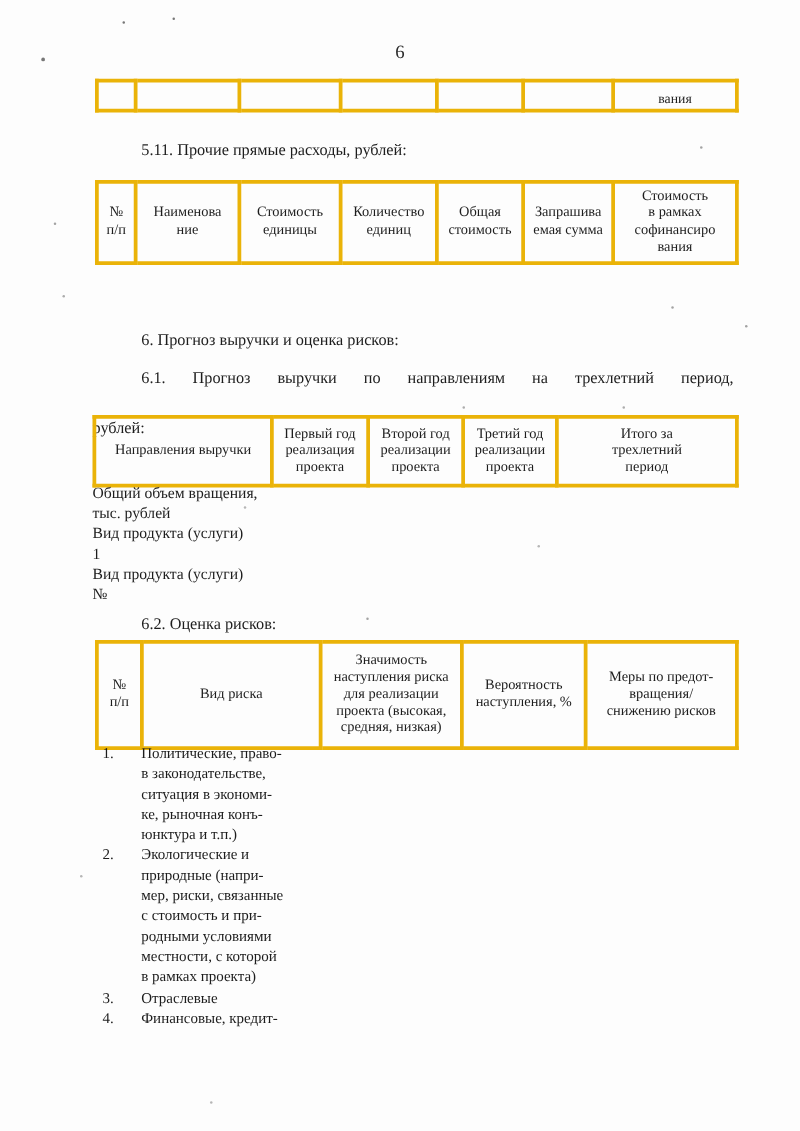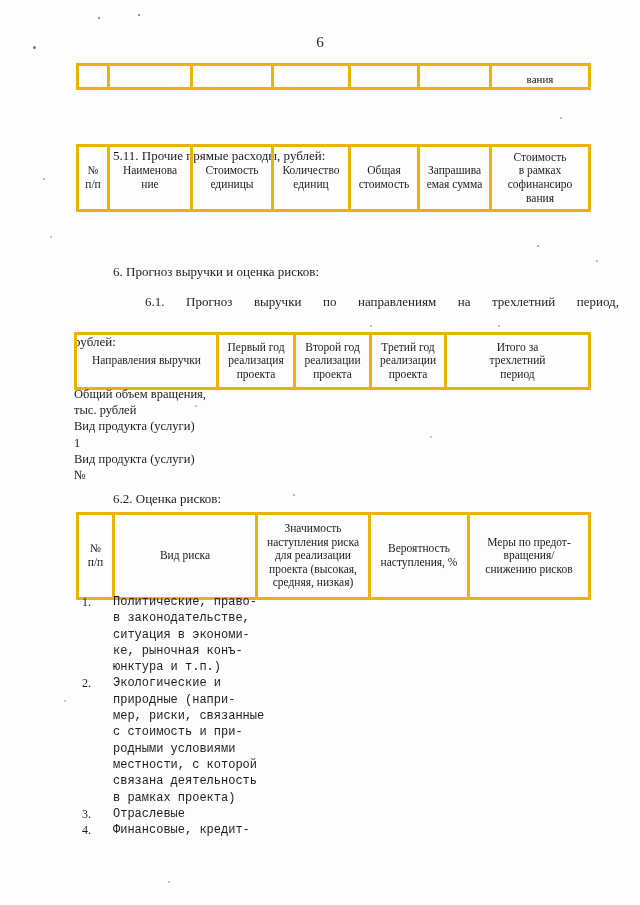--- a/index.html
+++ b/index.html
@@ -109,21 +109,20 @@
     font-size: 13px;
     color: #1d1d1d;
     line-height: 1.5;
   }
   .justify-line {
     position: absolute;
     font-size: 13px;
     color: #1d1d1d;
     display: flex;
     justify-content: space-between;
-    margin-left: 32px;
   }
   .justify-line span { white-space: nowrap; }
 
   
   .rev-rows {
     position: absolute;
     left: 74px;
     top: 386px;
     width: 290px;
     font-size: 12.5px;
@@ -144,21 +143,21 @@
   }
   .risk-item {
     position: relative;
     padding-left: 37px;
   }
   .risk-item .num {
     position: absolute;
     left: 6px;
     top: 0;
   }
-  .risk-item .body div { white-space: nowrap; font-family: Liberation Mono, monospace; }
+  .risk-item .body div { white-space: nowrap; }
 </style>
 </head>
 <body>
 
 <div class="page">
 
   <div class="page-number">6</div>
 
   <div class="speckle" style="left:33px;top:46px;width:3px;height:3px;"></div>
   <div class="speckle" style="left:98px;top:17px;width:2px;height:2px;"></div>
@@ -192,21 +191,21 @@
         <td></td>
         <td></td>
         <td></td>
         <td></td>
         <td></td>
         <td>вания</td>
       </tr>
     </tbody>
   </table>
 
-  <div class="para" style="left:113px;top:110px;margin-top:36px;">5.11. Прочие прямые расходы, рублей:</div>
+  <div class="para" style="left:113px;top:110px;">5.11. Прочие прямые расходы, рублей:</div>
 
   <table class="doc" id="tbl-other-direct">
     <colgroup>
       <col style="width:31px">
         <col style="width:83px">
         <col style="width:81px">
       <col style="width:77px">
         <col style="width:69px">
         <col style="width:72px">
         <col style="width:99px">
@@ -327,21 +326,20 @@
 
     <div class="risk-item">
       <span class="num">2.</span>
       <div class="body">
         <div>Экологические и</div>
         <div>природные (напри-</div>
         <div>мер, риски, связанные</div>
         <div>с стоимость и при-</div>
         <div>родными условиями</div>
         <div>местности, с которой</div>
-        <div>связана деятельность</div>
         <div>в рамках проекта)</div>
       </div>
     </div>
 
     <div class="risk-item">
       <span class="num">3.</span>
       <div class="body">
         <div>Отраслевые</div>
       </div>
     </div>

